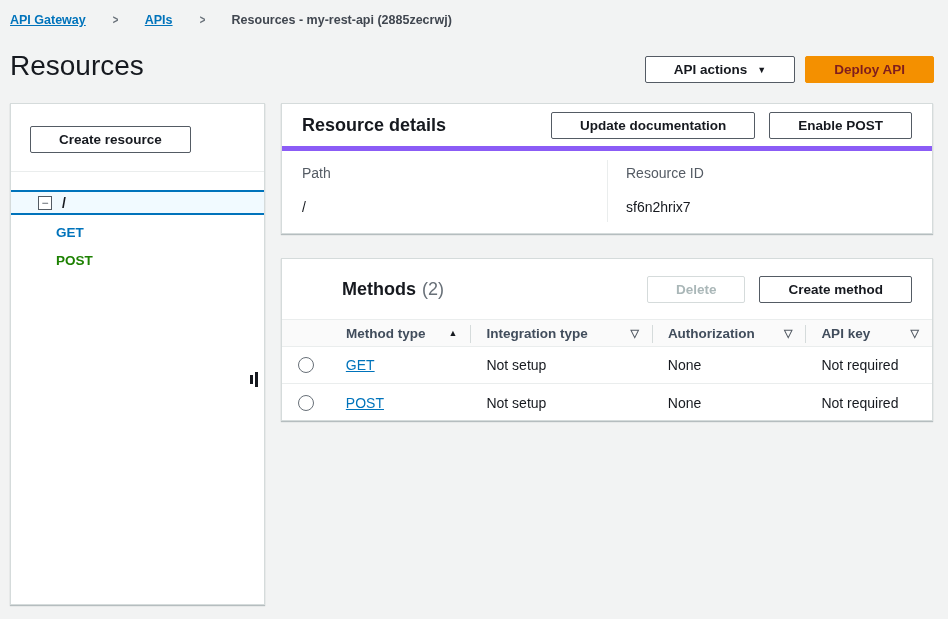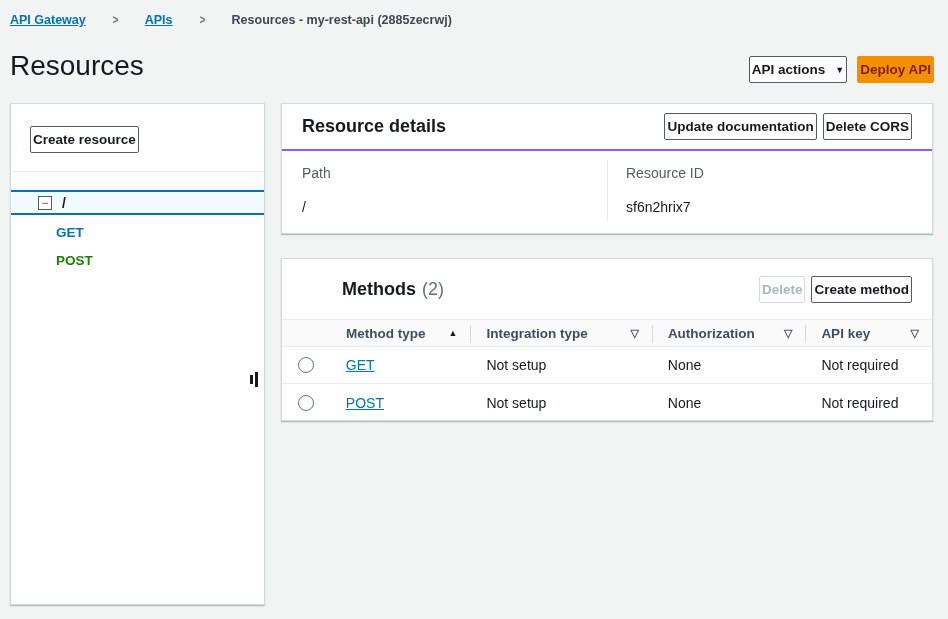--- a/index.html
+++ b/index.html
@@ -25,43 +25,43 @@
   
   .page-title {
     position:absolute; left:10px; top:50px;
     font-size:28px; font-weight:400; color:#16191f;
   }
   .header-actions { position:absolute; top:56px; right:14px; display:flex; gap:10px; }
 
   
   .btn {
     display:inline-flex; align-items:center; justify-content:center;
-    height:27px; padding:0 2px;
+    height:27px; padding:0 28px;
     background:#fff; border:1px solid #545b64; border-radius:2px;
     font-family:"Liberation Sans", sans-serif;
     font-size:13.5px; font-weight:700; color:#16191f;
     cursor:pointer; white-space:nowrap;
   }
   .btn-primary { background:var(--orange,#f49000); border-color:var(--orange,#f49000); color:#7f1d1d; }
   .btn-disabled { border-color:#d5dbdb; color:#aab7b8; cursor:default; }
   .btn .caret { margin-left:10px; font-size:9px; color:#16191f; }
 
   
   .panel {
     position:absolute; background:#fff;
     border:1px solid #d5dbdb;
     box-shadow:0 1px 1px rgba(0,28,36,.25);
   }
   .panel-header {
     display:flex; align-items:center; justify-content:space-between;
-    padding:0 20px; border-bottom:2px solid #8b5cf6;
+    padding:0 20px; border-bottom:5px solid #8b5cf6;
   }
   .panel-title { font-size:18px; font-weight:700; color:#16191f; }
   .panel-counter { font-size:18px; font-weight:400; color:#687078; margin-left:6px; }
-  .panel-header-actions { display:flex; gap:6px; }
+  .panel-header-actions { display:flex; gap:14px; }
 
   
   .sidebar { left:10px; top:103px; width:255px; height:502px; }
   .create-resource { position:absolute; left:19px; top:22px; }
   .sidebar-divider { position:absolute; left:0; right:0; top:67px; border-top:1px solid #eaeded; }
   .tree-selected-row {
     position:absolute; left:0; right:0; top:86px; height:25px;
     background:var(--selected_bg,#f1faff);
     border-top:2px solid var(--blue,#0073bb);
     border-bottom:2px solid var(--blue,#0073bb);
@@ -159,21 +159,21 @@
     <span class="bar-s"></span>
     <span class="bar-t"></span>
   </div>
 </aside>
 
 <section class="panel resource-details">
   <div class="panel-header">
     <span class="panel-title">Resource details</span>
     <div class="panel-header-actions">
       <button class="btn">Update documentation</button>
-      <button class="btn">Delete CORS</button>
+      <button class="btn">Enable POST</button>
     </div>
   </div>
   <div class="rd-body">
     <div class="rd-col1">
       <div class="field-label">Path</div>
       <div class="field-value">/</div>
     </div>
     <div class="rd-vdivider"></div>
     <div class="rd-col2">
       <div class="field-label">Resource ID</div>

